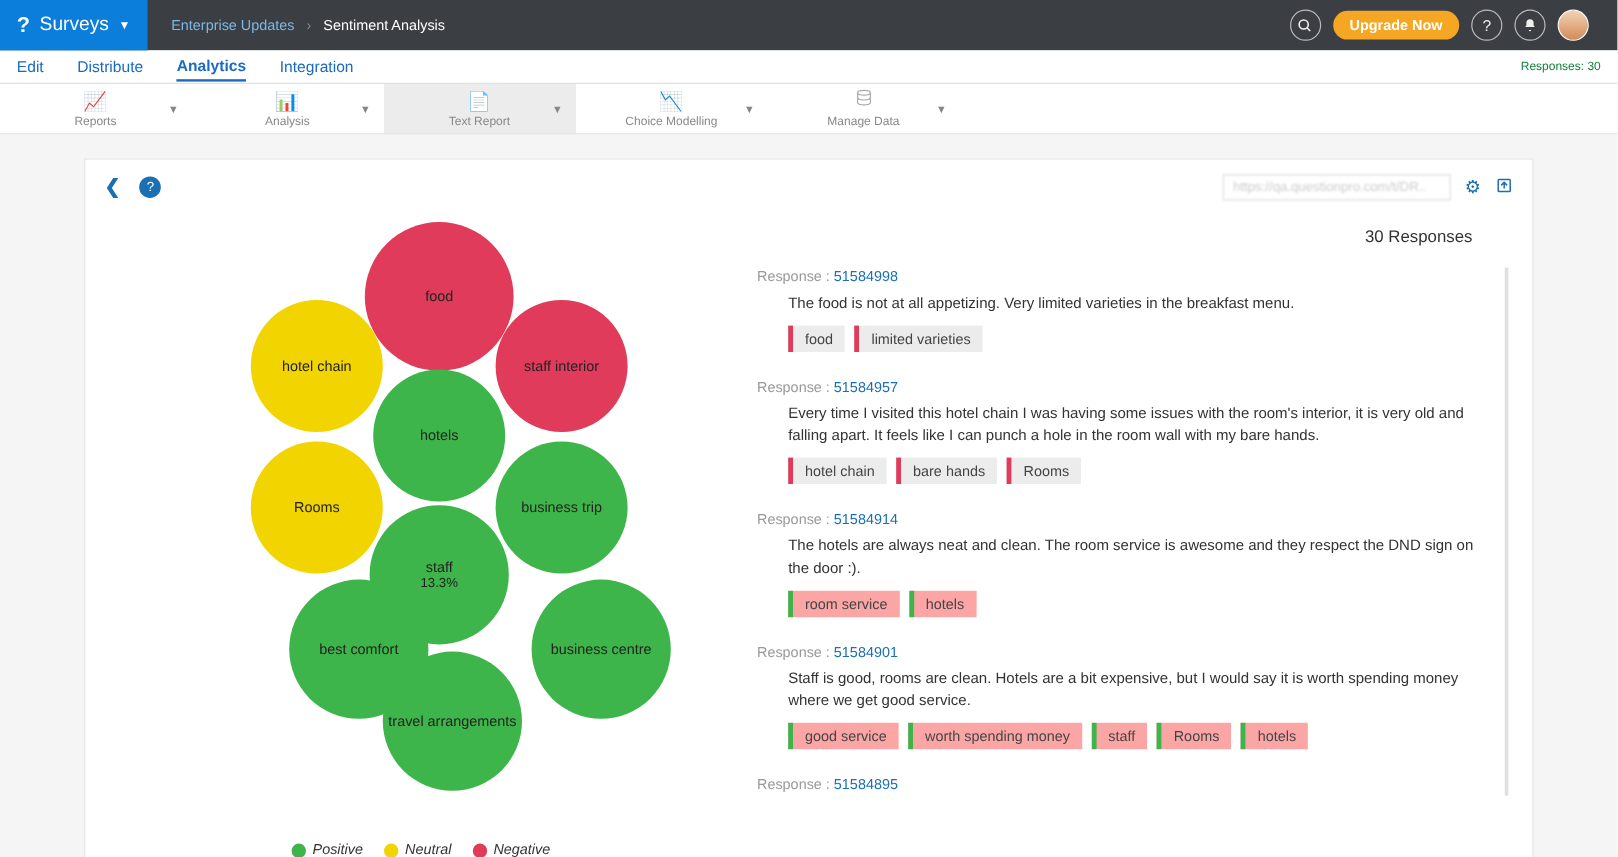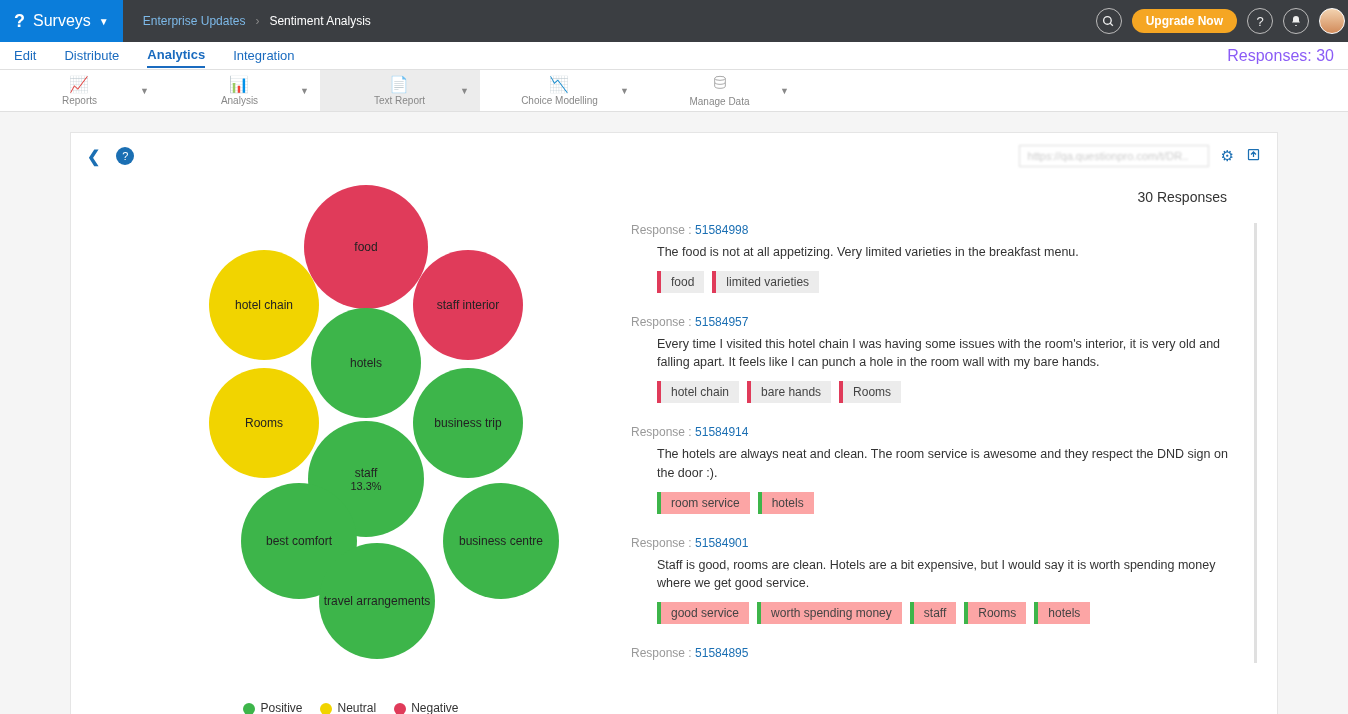--- a/index.html
+++ b/index.html
@@ -6,29 +6,29 @@
   body { font-family: -apple-system, BlinkMacSystemFont, "Segoe UI", Arial, sans-serif; font-size: 13px; color: #333; background: #f5f5f5; width:1348px; }
   
   .topbar { display:flex; align-items:center; background:#3b3e42; height:42px; color:#fff; }
   .brand { display:flex; align-items:center; background:#0b7dda; height:42px; padding:0 14px; gap:8px; font-size:16px; cursor:pointer; }
   .brand .logo { font-weight:bold; font-size:18px; }
   .brand .caret { font-size:10px; }
   .breadcrumb { display:flex; align-items:center; padding-left:20px; gap:10px; font-size:12px; }
   .breadcrumb .link { color:#7db9e8; cursor:pointer; }
   .breadcrumb .sep { color:#888; }
   .breadcrumb .current { color:#fff; }
-  .topbar-right { margin-left:auto; display:flex; align-items:center; gap:10px; padding-right:3px; }
+  .topbar-right { margin-left:auto; display:flex; align-items:center; gap:10px; padding-right:24px; }
   .circle-btn { width:26px; height:26px; border:1.5px solid #bbb; border-radius:50%; display:flex; align-items:center; justify-content:center; color:#eee; cursor:pointer; font-size:13px; }
   .upgrade { background:#f5a623; color:#fff; border-radius:14px; padding:5px 14px; font-size:12px; font-weight:600; cursor:pointer; }
   .avatar { width:26px; height:26px; border-radius:50%; background:linear-gradient(#f3d3b0,#d28b5a); border:1.5px solid #fff; }
   
   .nav2 { display:flex; align-items:center; background:#fff; border-bottom:1px solid #e0e0e0; height:28px; padding:0 14px; font-size:13px; }
   .nav2 .item { margin-right:28px; color:#1a6bbf; cursor:pointer; padding:4px 0; }
   .nav2 .item.active { border-bottom:2px solid #1a6bbf; font-weight:600; }
-  .nav2 .right { margin-left:auto; color:#8b5cf6; font-size:16px;text-align:right; }
+  .nav2 .right { margin-left:auto; color:#15803d; font-size:10px;text-align:right; }
   
   .toolbar { display:flex; background:#fff; border-bottom:1px solid #e0e0e0; height:42px; }
   .tool { width:160px; display:flex; flex-direction:column; align-items:center; justify-content:center; color:#888; font-size:10px; cursor:pointer; position:relative; border-right:1px solid transparent; }
   .tool.active { background:#ececec; }
   .tool .icn { font-size:16px; color:#aaa; margin-bottom:1px; }
   .tool .caret2 { position:absolute; right:10px; top:16px; font-size:9px; color:#888; }
   
   .page { padding:20px 70px; }
   .card { background:#fff; border:1px solid #e5e5e5; }
   .card-header { display:flex; align-items:center; padding:12px 16px; }
@@ -40,21 +40,21 @@
   .gear { color:#1b6fb3; font-size:15px; cursor:pointer; }
   .export { color:#1b6fb3; font-size:15px; cursor:pointer; }
   .card-body { display:flex; padding:10px 20px 20px 20px; gap:20px; }
   
   .bubbles-wrap { width:520px; }
   .bubbles { position:relative; width:520px; height:500px; }
   .bubble { position:absolute; border-radius:50%; display:flex; flex-direction:column; align-items:center; justify-content:center; text-align:center; font-size:12px; color:#222; cursor:pointer; }
   .pos { background:#3db54a; }
   .neu { background:#f1d400; }
   .neg { background:#e03b5a; }
-  .legend { display:flex; gap:18px; justify-content:center; margin-top:12px; font-size:12px; }
+  .legend { display:flex; gap:18px; justify-content:center; margin-top:12px; font-size:12px;font-style:italic; }
   .legend .dot { width:12px; height:12px; border-radius:50%; display:inline-block; margin-right:5px; vertical-align:middle; }
   
   .responses-wrap { flex:1; }
   .resp-count { text-align:right; font-size:14px; color:#333; margin-bottom:18px; padding-right:30px; }
   .resp-scroll { height:440px; overflow-y:auto; padding-right:20px; border-right:3px solid #e0e0e0; }
   .resp-scroll::-webkit-scrollbar { width:6px; }
   .resp-scroll::-webkit-scrollbar-thumb { background:#ccc; }
   .response { margin-bottom:22px; }
   .resp-id { font-size:12px; color:#999; margin-bottom:6px; }
   .resp-id .idnum { color:#1b6fb3; cursor:pointer; }

